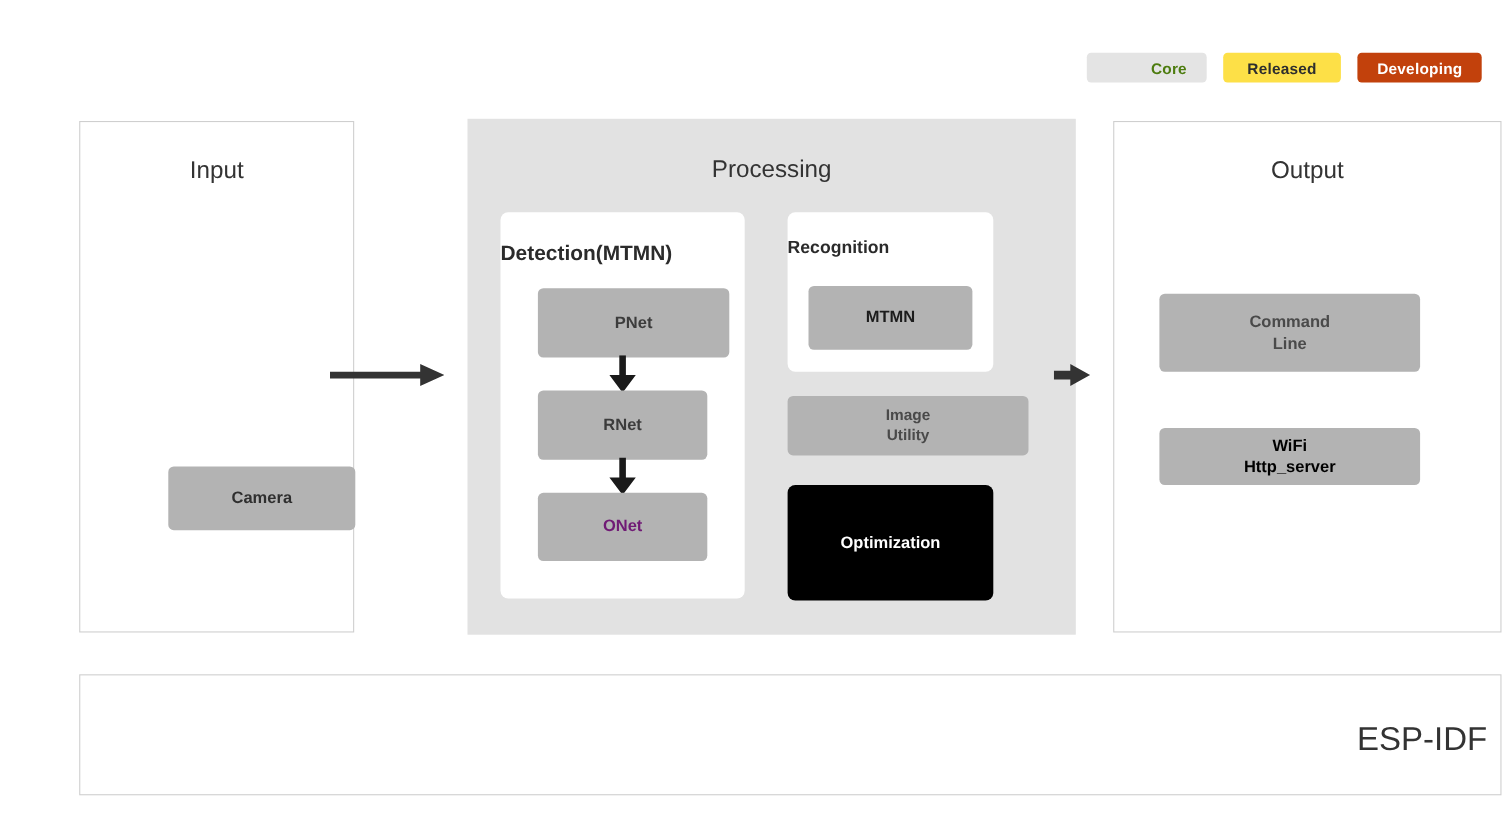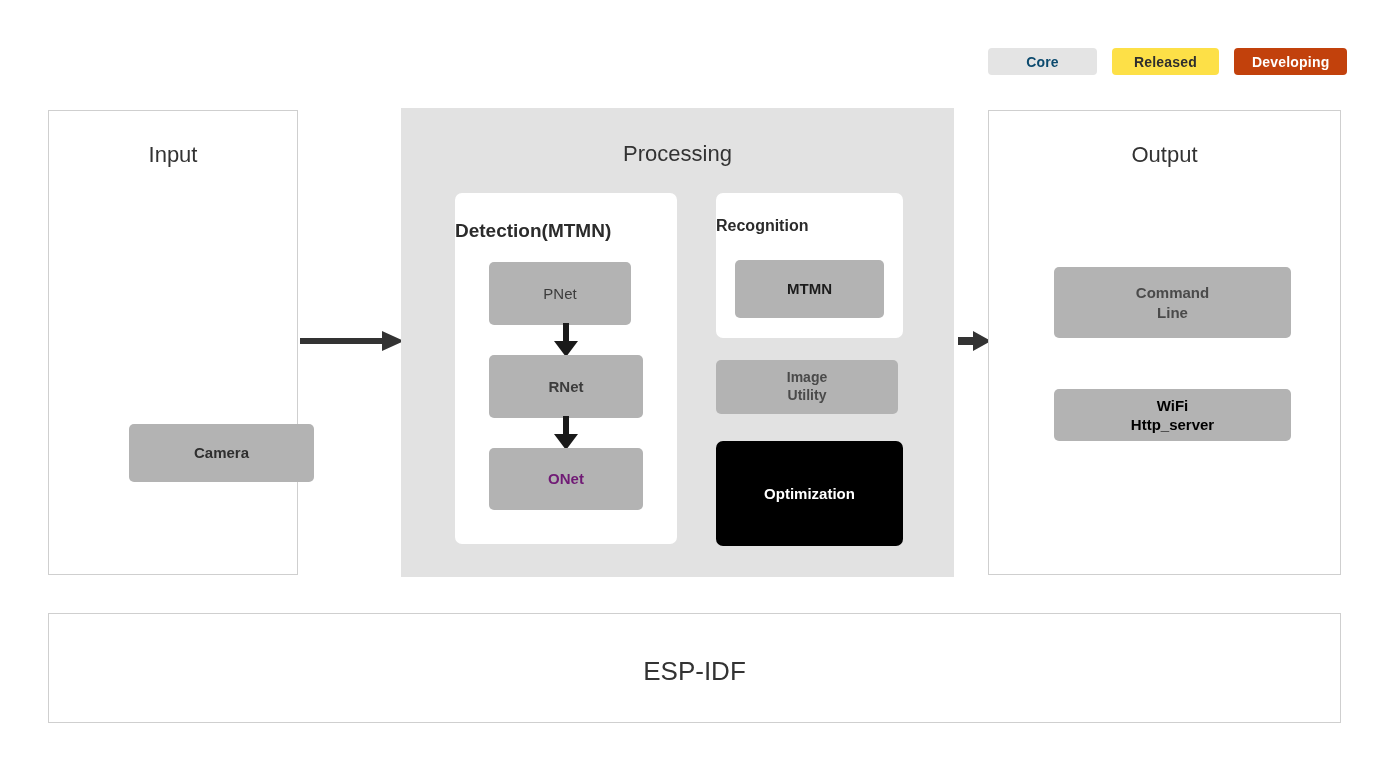--- a/index.html
+++ b/index.html
@@ -34,28 +34,29 @@
     border-radius: 4px;
     display: flex;
     align-items: center;
     justify-content: center;
     font-size: 14px;
     font-weight: bold;
     letter-spacing: 0.2px;
     padding: 0 18px;
     box-sizing: border-box;
   }
-  .chip-core     { background: #e4e4e4; color: #0c4a6e; min-width: 109px; }
+  .chip-core     { background: #e4e4e4; color: #4d7c0f; min-width: 109px; justify-content: flex-end; }
   .chip-released { background: #fde047; color: #2e2e2e; min-width: 107px; }
   .chip-dev      { background: #c2410c; color: #ffffff; min-width: 110px; }
 
   
   .panel {
     position: absolute;
     box-sizing: border-box;
+    margin-left: 24px;
   }
   .panel-outline {
     background: #ffffff;
     border: 1px solid #cfcfcf;
   }
   .panel-title {
     position: absolute;
     left: 0;
     right: 0;
     text-align: center;
@@ -78,24 +79,24 @@
   #panel-output {
     left: 988px; top: 110px;  width: 353px;  height: 465px;
   }
   #panel-output .panel-title { top: 31px; }
 
   #panel-espidf {
     left: 48px;  top: 613px;  width: 1293px; height: 110px;
   }
   #esp-idf-label {
     position: absolute;
-    left: 0; right: 0;
+    left: 0; right: 12px;
     top: 42px;
-    text-align: center;
-    font-size: 26px;
+    text-align: right;
+    font-size: 30px;
     color: #333333;
   }
 
   
   .card {
     position: absolute;
     background: #ffffff;
     border-radius: 7px;
     box-sizing: border-box;
   }
@@ -119,34 +120,34 @@
     display: flex;
     align-items: center;
     justify-content: center;
     text-align: center;
     box-sizing: border-box;
     line-height: 1.28;
   }
   .block-released { background: #b3b3b3; }
   .block-dev      { background: #000000; color: #ffffff; }
 
-  #block-camera     { left: 80px;  top: 313px; width: 185px; height: 58px;
+  #block-camera     { left: 80px;  top: 313px; width: 170px; height: 58px;
                       font-size: 15px; font-weight: bold; color: #2f2f2f; }
 
-  #block-pnet       { left: 489px; top: 262px; width: 142px; height: 63px;
-                      font-size: 15px; font-weight: normal; color: #3c3c3c; }
+  #block-pnet       { left: 489px; top: 262px; width: 174px; height: 63px;
+                      font-size: 15px; font-weight: bold; color: #3c3c3c; }
   #block-rnet       { left: 489px; top: 355px; width: 154px; height: 63px;
                       font-size: 15px; font-weight: bold; color: #3c3c3c; }
   #block-onet       { left: 489px; top: 448px; width: 154px; height: 62px;
                       font-size: 15px; font-weight: bold; color: #701a75; }
 
   #block-frmn       { left: 735px; top: 260px; width: 149px; height: 58px;
                       font-size: 15px; font-weight: bold; color: #1c1c1c; }
 
-  #block-imageutil  { left: 716px; top: 360px; width: 182px; height: 54px;
+  #block-imageutil  { left: 716px; top: 360px; width: 219px; height: 54px;
                       font-size: 14px; font-weight: bold; color: #4a4a4a; }
 
   #block-optimization { left: 716px; top: 441px; width: 187px; height: 105px;
                       font-size: 15px; font-weight: bold; border-radius: 7px; align-items: center; }
 
   #block-commandline { left: 1054px; top: 267px; width: 237px; height: 71px;
                       font-size: 15px; font-weight: bold; color: #4a4a4a; }
   #block-wifihttp    { left: 1054px; top: 389px; width: 237px; height: 52px;
                       font-size: 15px; font-weight: bold; color: #000000; }
 

